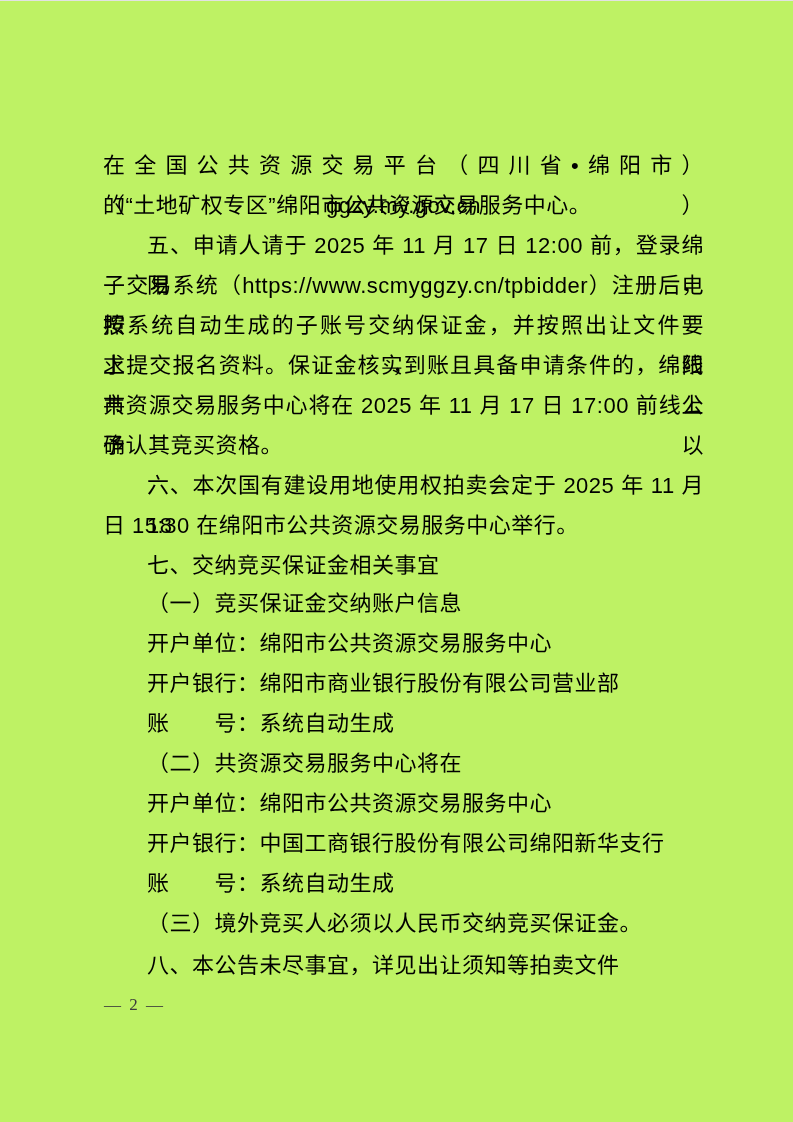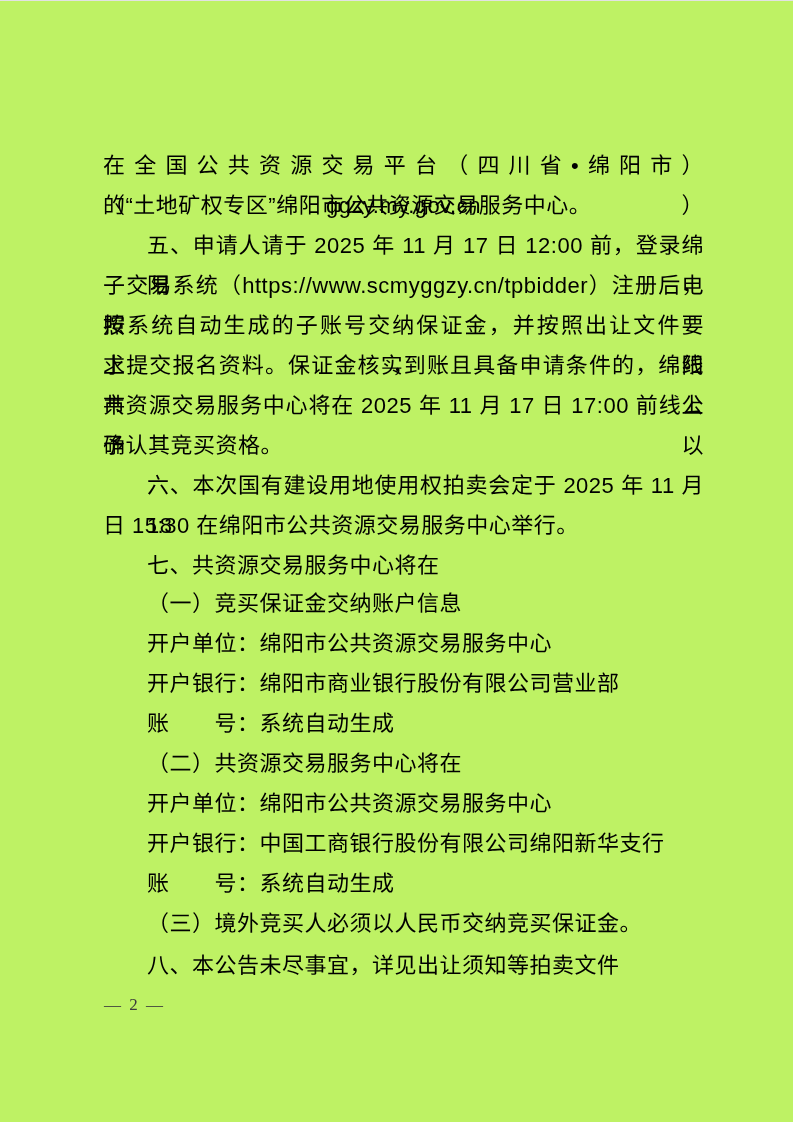--- a/index.html
+++ b/index.html
@@ -76,21 +76,21 @@
     <div class="ln hei just">在全国公共资源交易平台（四川省•绵阳市）（ggzy.my.gov.cn）</div>
     <div class="ln hei">的“土地矿权专区”绵阳市公共资源交易服务中心。</div>
     <div class="ln hei ind just">五、申请人请于 2025 年 11 月 17 日 12:00 前，登录绵阳电</div>
     <div class="ln hei just">子交易系统（https://www.scmyggzy.cn/tpbidder）注册后，按</div>
     <div class="ln hei just">照系统自动生成的子账号交纳保证金，并按照出让文件要求，线</div>
     <div class="ln hei just">上提交报名资料。保证金核实到账且具备申请条件的，绵阳市公</div>
     <div class="ln hei just">共资源交易服务中心将在 2025 年 11 月 17 日 17:00 前线上予以</div>
     <div class="ln hei">确认其竞买资格。</div>
     <div class="ln hei ind just">六、本次国有建设用地使用权拍卖会定于 2025 年 11 月 18</div>
     <div class="ln hei">日 15:30 在绵阳市公共资源交易服务中心举行。</div>
-    <div class="ln hei ind">七、共资源交易服务中心将在</div>
+    <div class="ln hei ind">七、交纳竞买保证金相关事宜</div>
     <div class="ln kai ind">（一）竞买保证金交纳账户信息</div>
     <div class="ln kai ind">开户单位：绵阳市公共资源交易服务中心</div>
     <div class="ln kai ind">开户银行：绵阳市商业银行股份有限公司营业部</div>
     <div class="ln kai ind">账　　号：系统自动生成</div>
     <div class="ln kai ind">（二）共资源交易服务中心将在</div>
     <div class="ln kai ind">开户单位：绵阳市公共资源交易服务中心</div>
     <div class="ln kai ind">开户银行：中国工商银行股份有限公司绵阳新华支行</div>
     <div class="ln kai ind">账　　号：系统自动生成</div>
     <div class="ln kai ind">（三）境外竞买人必须以人民币交纳竞买保证金。</div>
     <div class="ln hei ind">八、本公告未尽事宜，详见出让须知等拍卖文件</div>

